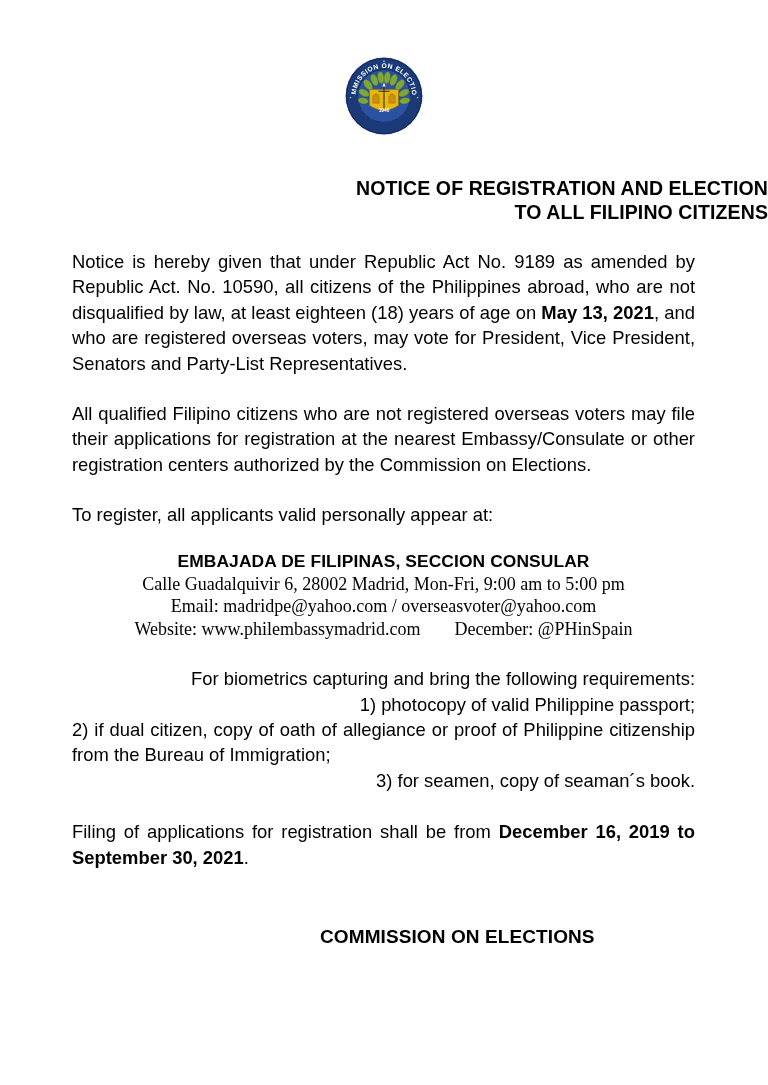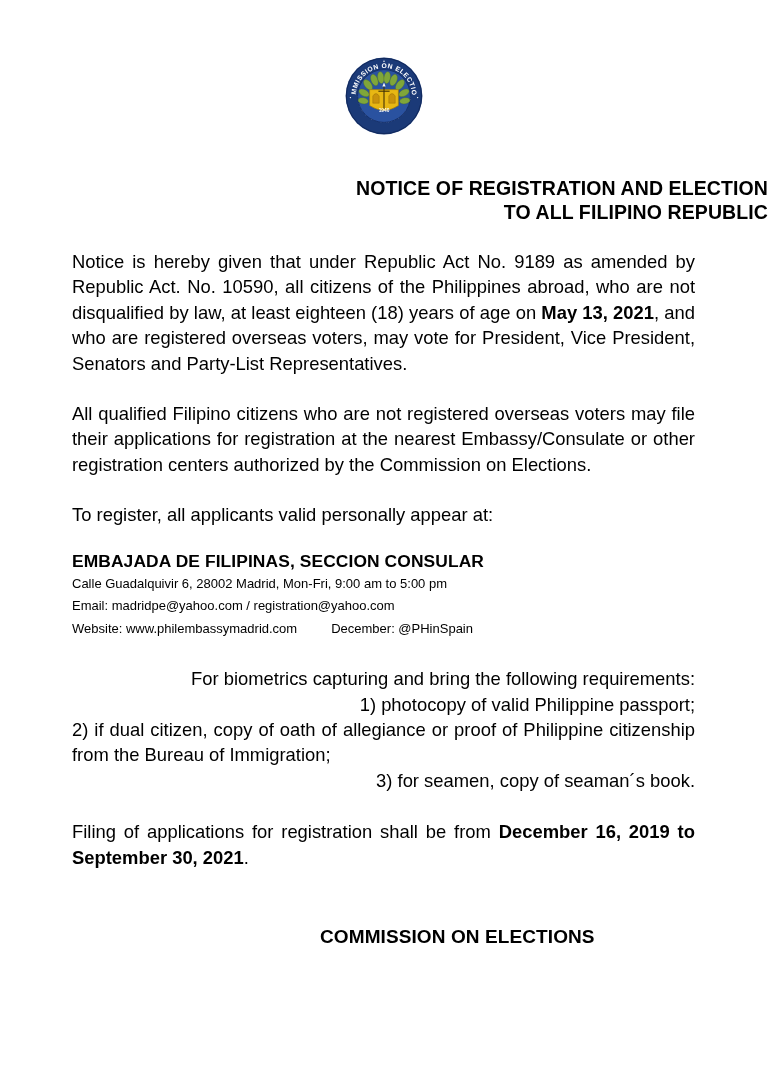--- a/index.html
+++ b/index.html
@@ -69,32 +69,33 @@
     text-align: justify;
     text-justify: inter-word;
     margin: 0;
   }
   p.body.gap { margin-top: 25px; }
 
   .b { font-weight: bold; }
 
   
   .addr {
-    text-align: left;
+    text-align: center;
     margin-top: 22px;
   }
   .addr .org {
     font-size: 17.4px;
     font-weight: bold;
     line-height: 23px;
     letter-spacing: 0.1px;
   }
   .addr .ln {
-    font-size: 13px;
+    font-size: 18px;
     line-height: 22.5px;
+    font-family: Liberation Serif, serif;
   }
   .addr .spacer-wide { display: inline-block; width: 34px; }
 
   
   .req {
     margin-top: 26px;
   }
   .req .ln {
     font-size: 18.4px;
     line-height: 25.4px;
@@ -178,35 +179,35 @@
           <path d="M 56,50 q 4,-6 8,0 l 0,9 l -8,0 Z"></path>
         </g>
 
         <text x="50" y="70.5" font-family="Liberation Sans, sans-serif" font-size="6" font-weight="bold" fill="#ffffff" text-anchor="middle">1940</text>
       </svg>
     </span>
   </div>
 
   <div class="title">
     <span class="line">NOTICE OF REGISTRATION AND ELECTION</span>
-    <span class="line">TO ALL FILIPINO REPUBLIC</span>
+    <span class="line">TO ALL FILIPINO CITIZENS</span>
   </div>
 
   <div class="col">
 
     <p class="body gap"><span>Notice is hereby given that under Republic Act No. 9189 as amended by Republic Act. No. 10590, all citizens of the Philippines abroad, who are not disqualified by law, at least eighteen (18) years of age on </span><span class="b">May 13, 2021</span><span>, and who are registered overseas voters, may vote for President, Vice President, Senators and Party-List Representatives.</span></p>
 
     <p class="body gap">All qualified Filipino citizens who are not registered overseas voters may file their applications for registration at the nearest Embassy/Consulate or other registration centers authorized by the Commission on Elections.</p>
 
     <p class="body gap">To register, all applicants valid personally appear at:</p>
 
     <div class="addr">
       <div class="org">EMBAJADA DE FILIPINAS, SECCION CONSULAR</div>
       <div class="ln">Calle Guadalquivir 6, 28002 Madrid, Mon-Fri, 9:00 am to 5:00 pm</div>
-      <div class="ln">Email: madridpe@yahoo.com / registration@yahoo.com</div>
+      <div class="ln">Email: madridpe@yahoo.com / overseasvoter@yahoo.com</div>
       <div class="ln"><span>Website: www.philembassymadrid.com</span><span class="spacer-wide"></span><span>December: @PHinSpain</span></div>
     </div>
 
     <div class="req">
       <p class="ln nojust">For biometrics capturing and bring the following requirements:</p>
       <p class="ln nojust">1) photocopy of valid Philippine passport;</p>
       <p class="ln">2) if dual citizen, copy of oath of allegiance or proof of Philippine citizenship from the Bureau of Immigration;</p>
       <p class="ln nojust">3) for seamen, copy of seaman´s book.</p>
     </div>
 

